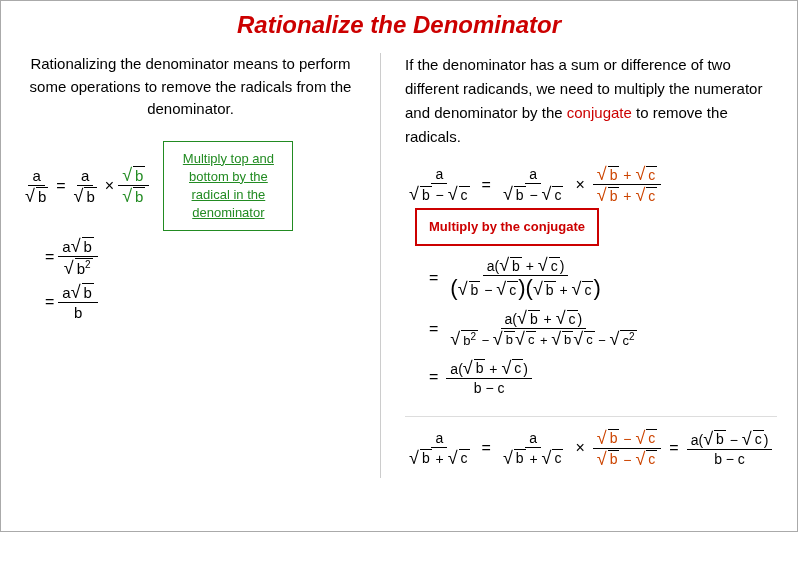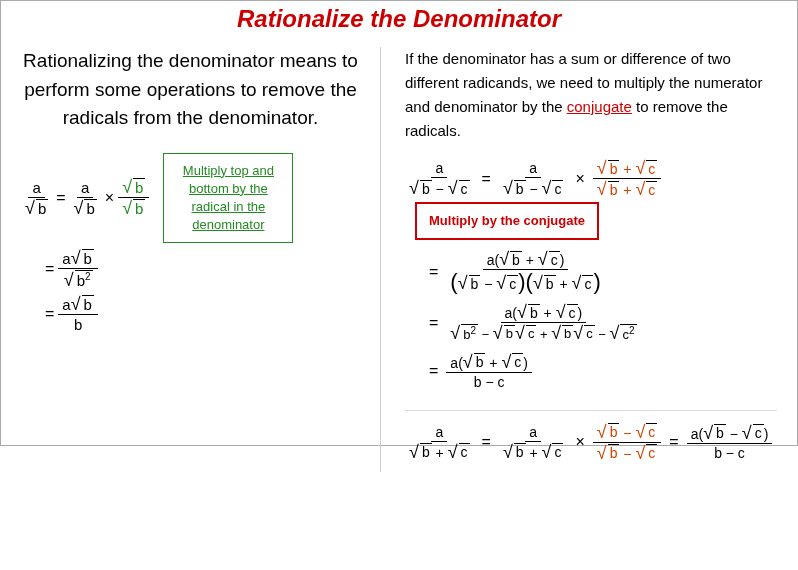--- a/index.html
+++ b/index.html
@@ -6,23 +6,23 @@
     body {
       width: 798px;
       height: 570px;
       background: #fff;
       font-family: Arial, sans-serif;
       font-size: 15px;
       overflow: hidden;
     }
     .page {
       width: 798px;
-      height: 446px;
+      height: 532px;
       border: 1px solid #aaa;
-      padding: 4px 20px;
+      padding: 10px 20px;
       position: relative;
     }
     .title {
       text-align: center;
       color: #cc0000;
       font-size: 24px;
       font-weight: bold;
       font-style: italic;
       margin-bottom: 14px;
     }
@@ -34,32 +34,31 @@
       width: 360px;
       padding-right: 20px;
       border-right: 1px solid #ccc;
     }
     .right-col {
       flex: 1;
       padding-left: 24px;
     }
     .intro-text {
       text-align: center;
-      font-size: 19px;
+      font-size: 15px;
       line-height: 1.5;
       margin-bottom: 20px;
     }
     .right-intro {
       font-size: 15px;
       line-height: 1.6;
       margin-bottom: 16px;
     }
     .conjugate-word {
       color: #cc0000;
-      text-decoration: underline;
     }
 
     .fraction {
       display: inline-flex;
       flex-direction: column;
       align-items: center;
       vertical-align: middle;
     }
     .fraction .num {
       border-bottom: 1.5px solid #000;

